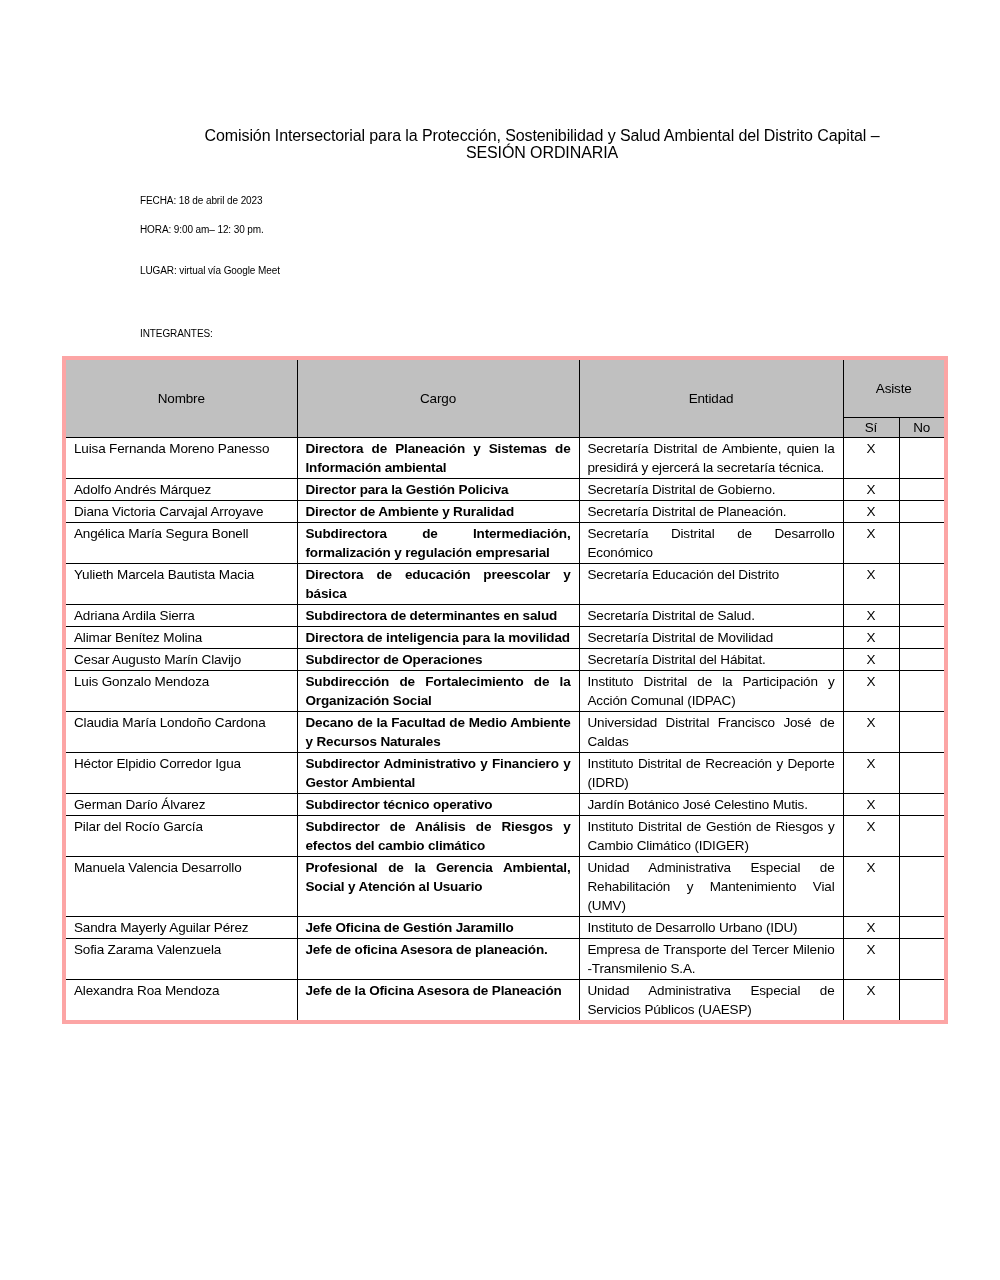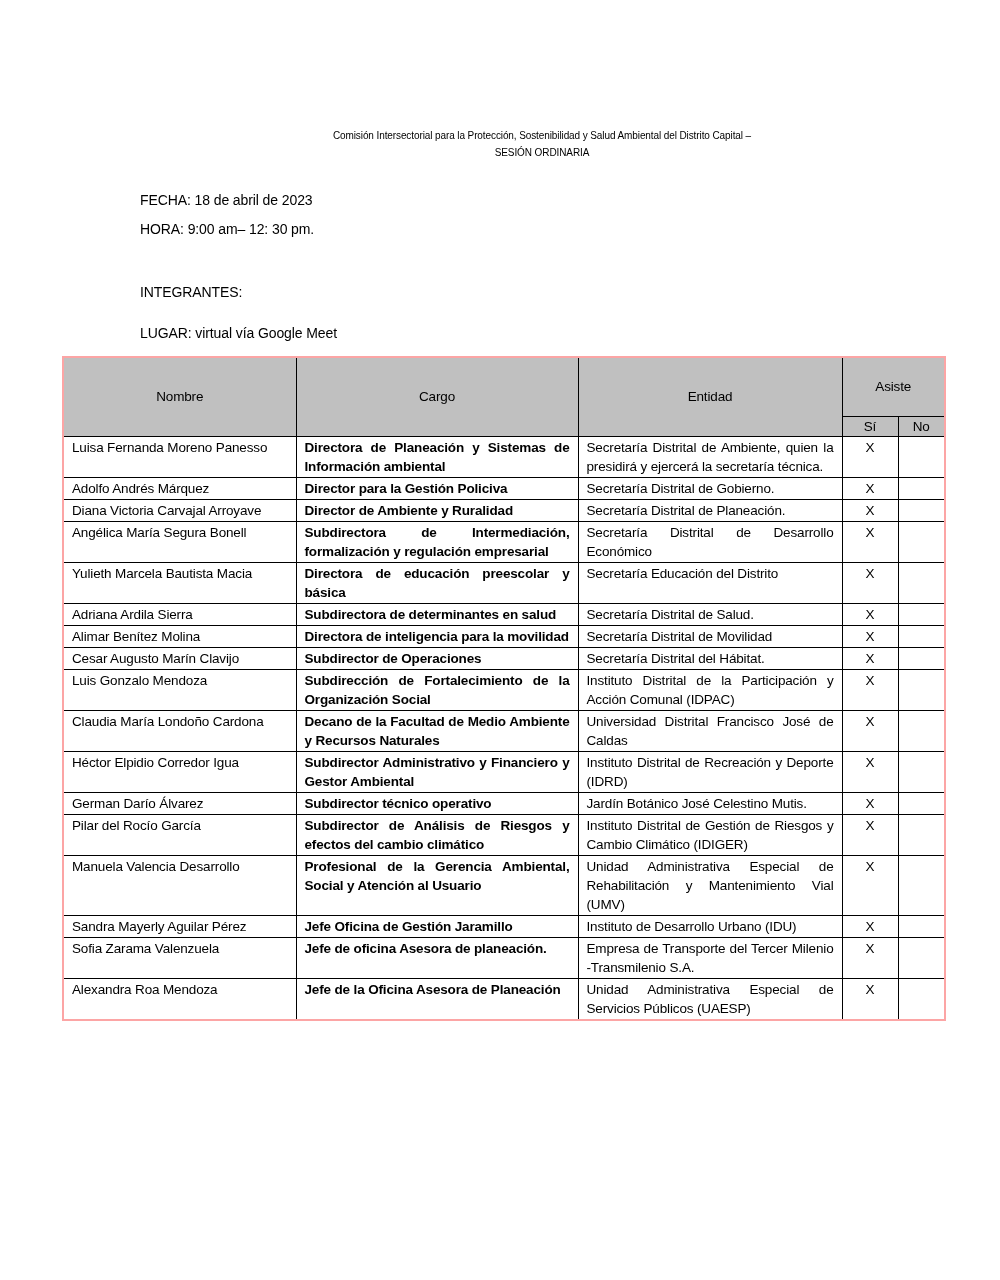--- a/index.html
+++ b/index.html
@@ -12,44 +12,44 @@
   .page {
     position: relative;
     width: 1000px;
     height: 1280px;
     background: #ffffff;
     overflow: hidden;
   }
   .title-block {
     margin: 128px 56px 3px 140px;
     text-align: center;
-    font-size: 10px;
+    font-size: 16px;
     line-height: 16.5px;
     letter-spacing: -0.1px;
   }
   .meta-line {
     margin: 0 56px 0 140px;
-    font-size: 14px;
+    font-size: 10px;
     line-height: 17px;
     letter-spacing: -0.1px;
   }
   .meta-fecha { margin-top: 31px; }
   .meta-hora  { margin-top: 12px; }
   .meta-lugar { margin-top: 24px; }
   .meta-integrantes { margin-top: 46px; }
 
   table.roster {
     margin: 14px 0 12px 62px;
     width: 882px;
     border-collapse: collapse;
     table-layout: fixed;
     font-size: 13.5px;
     line-height: 19px;
     letter-spacing: -0.15px;
-    border: 2px solid #fca5a5;
+    border: 4px solid #fca5a5;
   }
   table.roster th, table.roster td {
     border: 1px solid #000000;
     padding: 1px 8px;
     vertical-align: top;
     overflow: hidden;
   }
   table.roster thead th {
     background: #c0c0c0;
     font-weight: normal;
@@ -70,22 +70,22 @@
 
 <div class="page">
 
   <div class="title-block">
     <div>Comisión Intersectorial para la Protección, Sostenibilidad y Salud Ambiental del Distrito Capital –</div>
     <div>SESIÓN ORDINARIA</div>
   </div>
 
   <div class="meta-line meta-fecha">FECHA: 18 de abril de 2023</div>
   <div class="meta-line meta-hora">HORA: 9:00 am– 12: 30 pm.</div>
+  <div class="meta-line meta-lugar">LUGAR: virtual vía Google Meet</div>
   <div class="meta-line meta-integrantes">INTEGRANTES:</div>
-  <div class="meta-line meta-lugar">LUGAR: virtual vía Google Meet</div>
 
   <table class="roster">
     <colgroup>
       <col style="width:233px">
       <col style="width:282px">
       <col style="width:264px">
       <col style="width:56px">
       <col style="width:47px">
     </colgroup>
     <thead>

